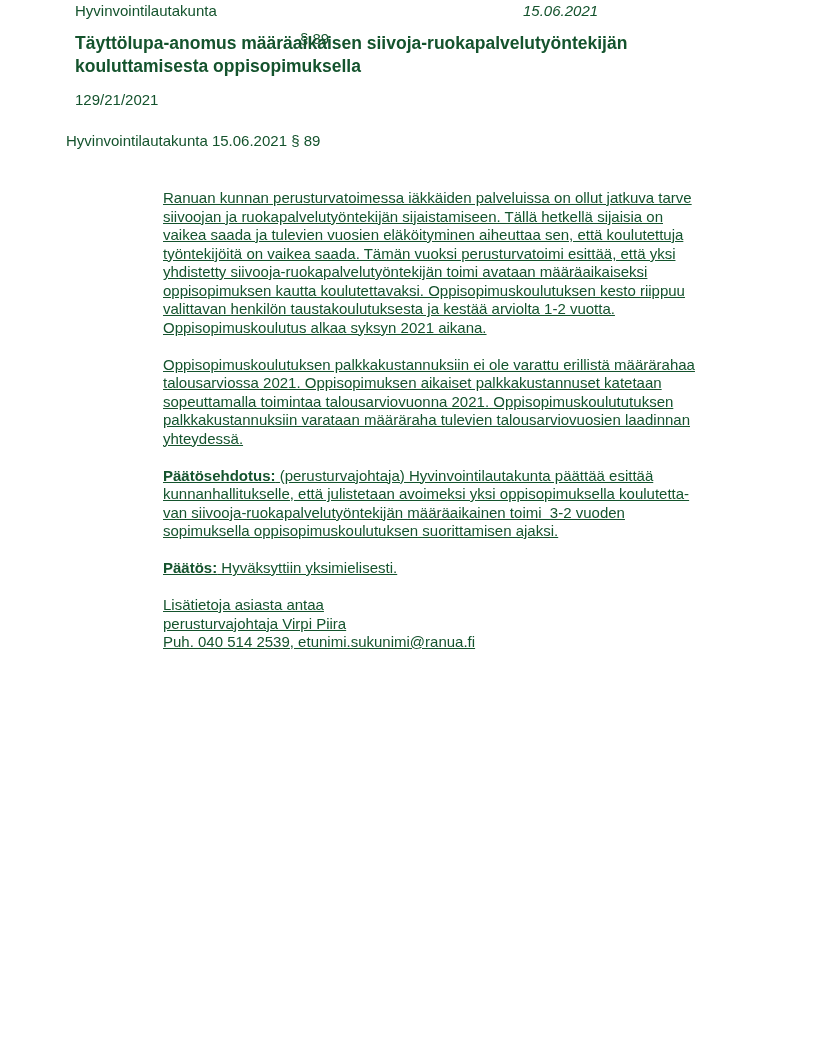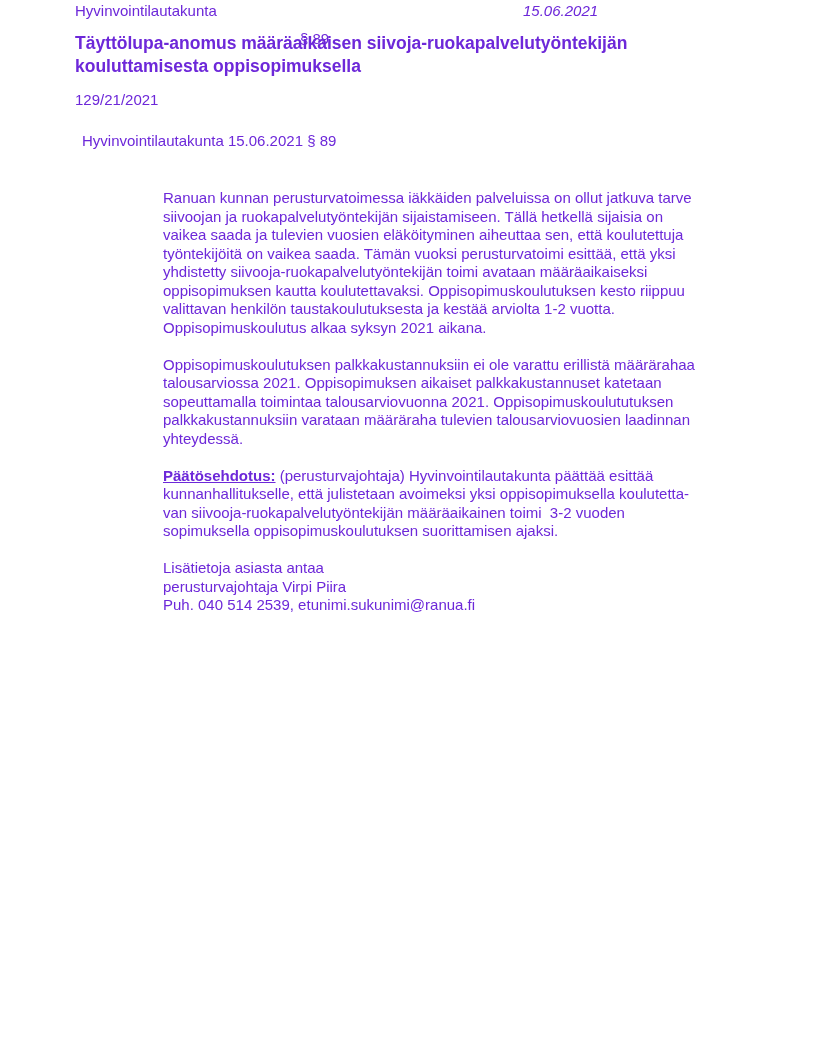--- a/index.html
+++ b/index.html
@@ -6,21 +6,21 @@
     margin: 0;
     padding: 0;
     background: #ffffff;
   }
   .page {
     position: relative;
     width: 816px;
     height: 1056px;
     background: #ffffff;
     font-family: "Liberation Sans", sans-serif;
-    color: #6d28d9;
+    color: #14532d;
     overflow: hidden;
   }
   .hdr-item {
     position: absolute;
     top: 3px;
     font-size: 15px;
     line-height: 16px;
     white-space: pre;
   }
   .hdr-committee { left: 75px; }
@@ -39,36 +39,37 @@
   }
   .case-number {
     position: absolute;
     left: 75px;
     top: 92px;
     font-size: 15px;
     line-height: 16px;
   }
   .subheading {
     position: absolute;
-    left: 82px;
+    left: 66px;
     top: 133px;
     font-size: 15px;
     line-height: 16px;
   }
   .body-col {
     position: absolute;
     left: 163px;
     top: 189px;
     width: 645px;
     font-size: 15px;
     line-height: 18.5px;
   }
   .body-col p {
     margin: 0 0 18.5px 0;
     white-space: pre-wrap;
+    text-decoration: underline;
   }
   .label {
     font-weight: bold;
     text-decoration: underline;
     margin-top: 28px;
   }
 </style>
 </head>
 <body>
 
@@ -102,20 +103,21 @@
 talousarviossa 2021. Oppisopimuksen aikaiset palkkakustannuset katetaan
 sopeuttamalla toimintaa talousarviovuonna 2021. Oppisopimuskoulututuksen
 palkkakustannuksiin varataan määräraha tulevien talousarviovuosien laadinnan
 yhteydessä.</p>
 
     <p><span class="label">Päätösehdotus:</span><span> (perusturvajohtaja) Hyvinvointilautakunta päättää esittää
 kunnanhallitukselle, että julistetaan avoimeksi yksi oppisopimuksella koulutetta-
 van siivooja-ruokapalvelutyöntekijän määräaikainen toimi  3-2 vuoden
 sopimuksella oppisopimuskoulutuksen suorittamisen ajaksi.</span></p>
 
+    <p><span class="label">Päätös:</span><span> Hyväksyttiin yksimielisesti.</span></p>
 
     <p>Lisätietoja asiasta antaa
 perusturvajohtaja Virpi Piira
 Puh. 040 514 2539, etunimi.sukunimi@ranua.fi</p>
 
   </div>
 
 </div>
 
 </body></html>

